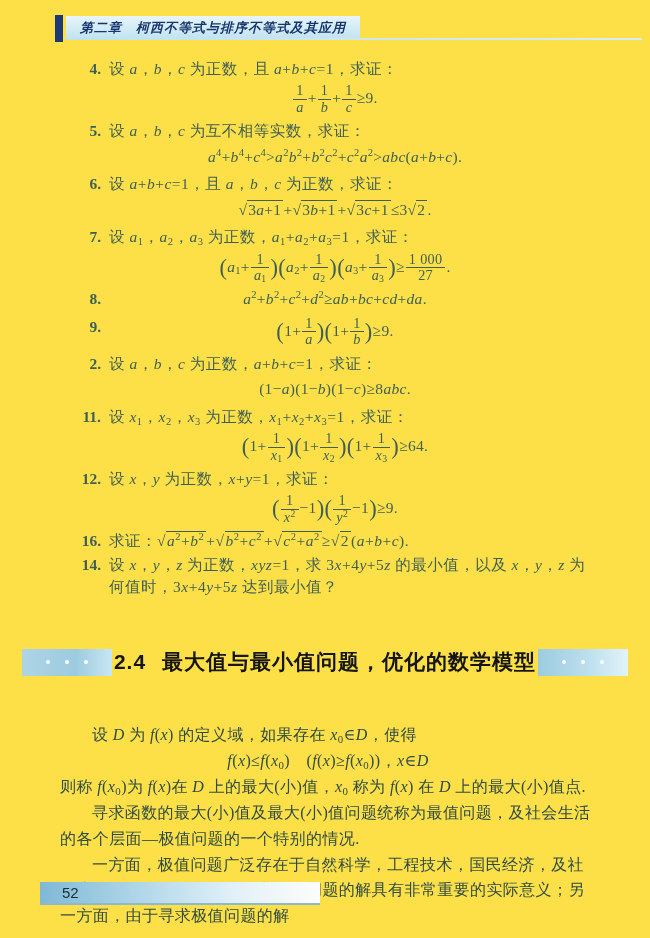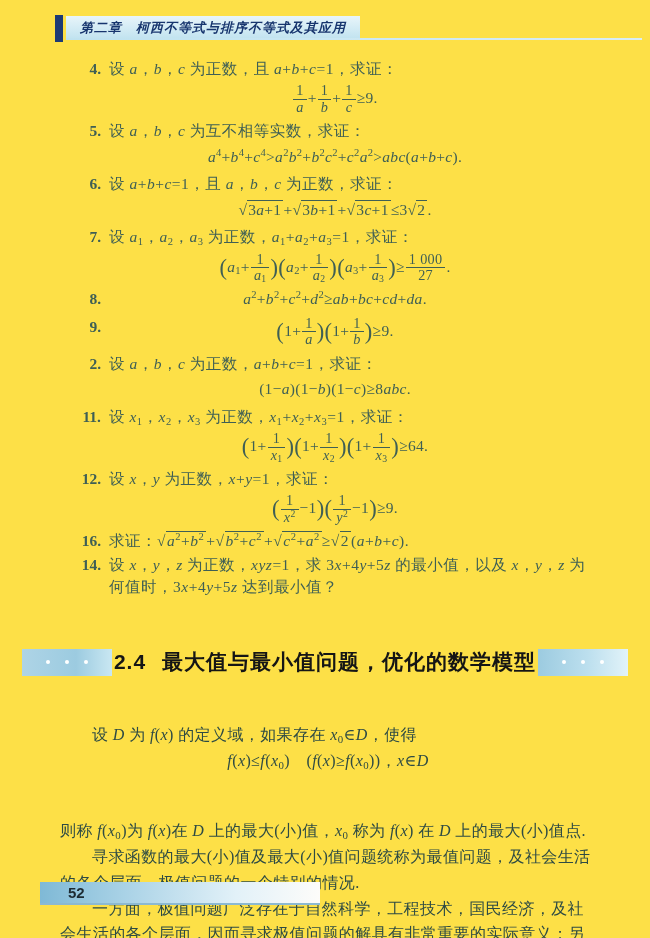--- a/index.html
+++ b/index.html
@@ -52,29 +52,29 @@
   .deco .dots b{width:4px;height:4px;border-radius:50%;background:#ffffff;display:block;}
   .sec-title{
     margin:0 2px;font-family:"Liberation Sans","DejaVu Sans",sans-serif;
     font-weight:bold;font-size:21px;color:#151515;letter-spacing:1px;white-space:nowrap;
   }
   .sec-title .num{margin-right:16px;}
 
   
   .bodytext{position:absolute;top:722px;left:60px;width:536px;color:#2e4b44;font-size:16px;line-height:1.62;letter-spacing:0.4px;}
   .para{text-indent:2em;}
-  .para.noindent{text-indent:0;margin-top:44px;}
+  .para.noindent{text-indent:0;}
   .centerline{text-align:center;text-indent:0;}
 
   
   .foot{position:absolute;left:40px;bottom:33px;width:280px;height:21px;
     background:linear-gradient(90deg,#7fb9d6 0%,#a9d2e6 30%,#e2f1f8 70%,#fdfcfa 100%);
     border-bottom:2px solid #8cb9d2;}
-  .foot .pno{font-family:"Liberation Sans","DejaVu Sans",sans-serif;font-weight:bold;
-    font-size:15px;color:#1c2b33;padding-left:28px;line-height:21px;}
+  .foot .pno{font-family:"Liberation Sans","DejaVu Sans",sans-serif;font-weight:normal;
+    font-size:15px;color:#1c2b33;padding-left:22px;line-height:21px;}
 </style>
 </head>
 <body>
 
 <div class="page">
 
   <div class="chapter-head">
     <div class="vbar"></div>
     <div class="band">
       <span class="txt">第二章　柯西不等式与排序不等式及其应用</span>

